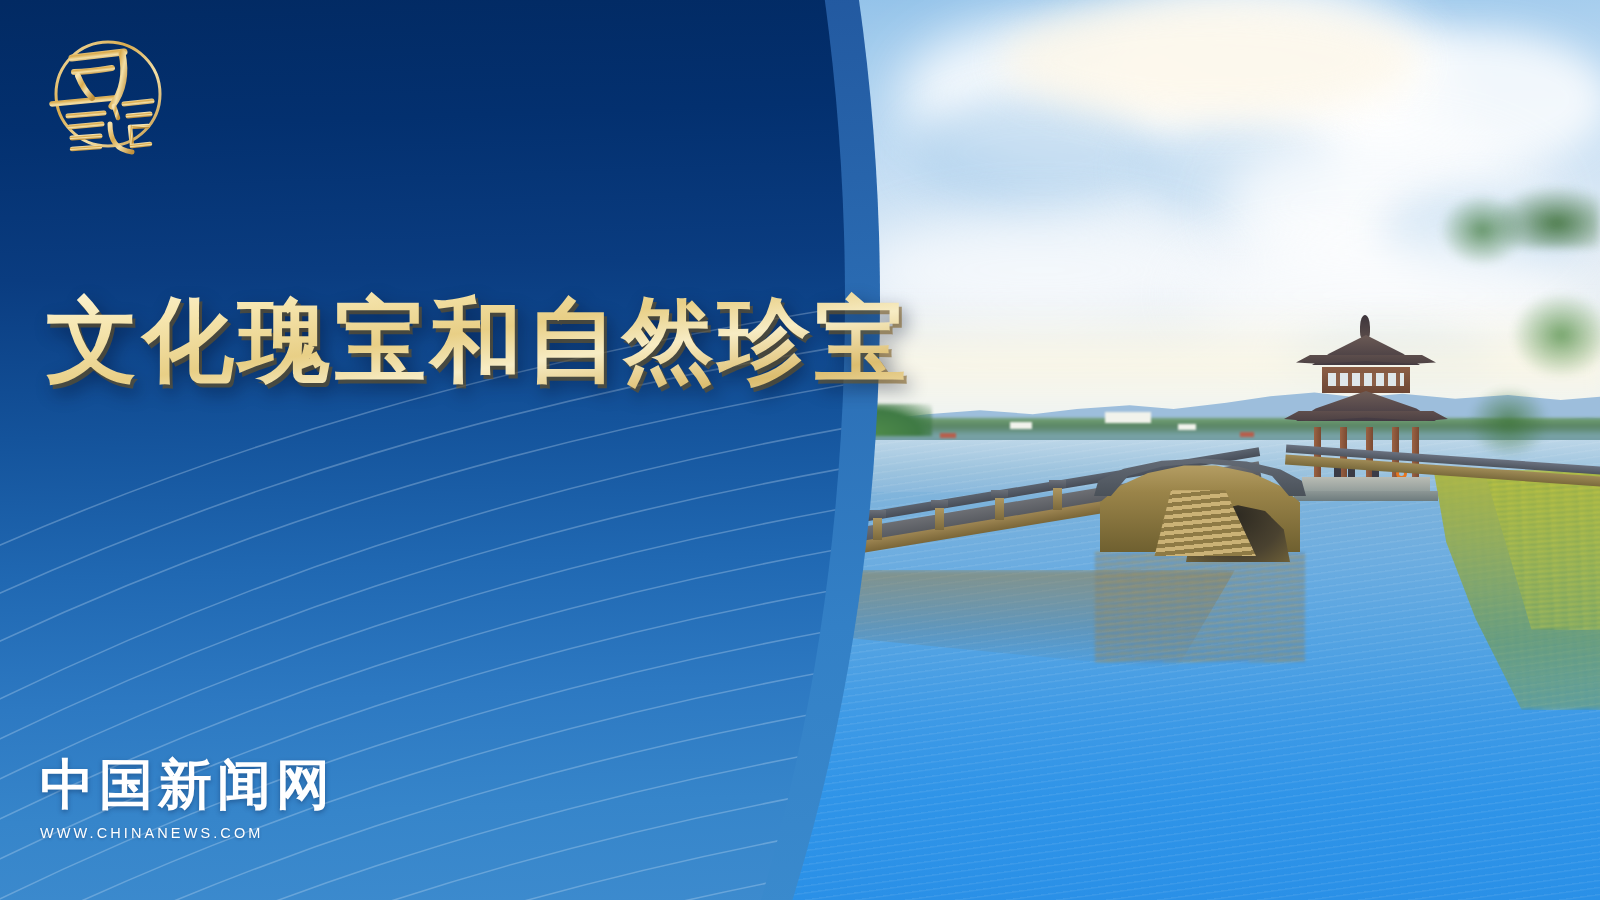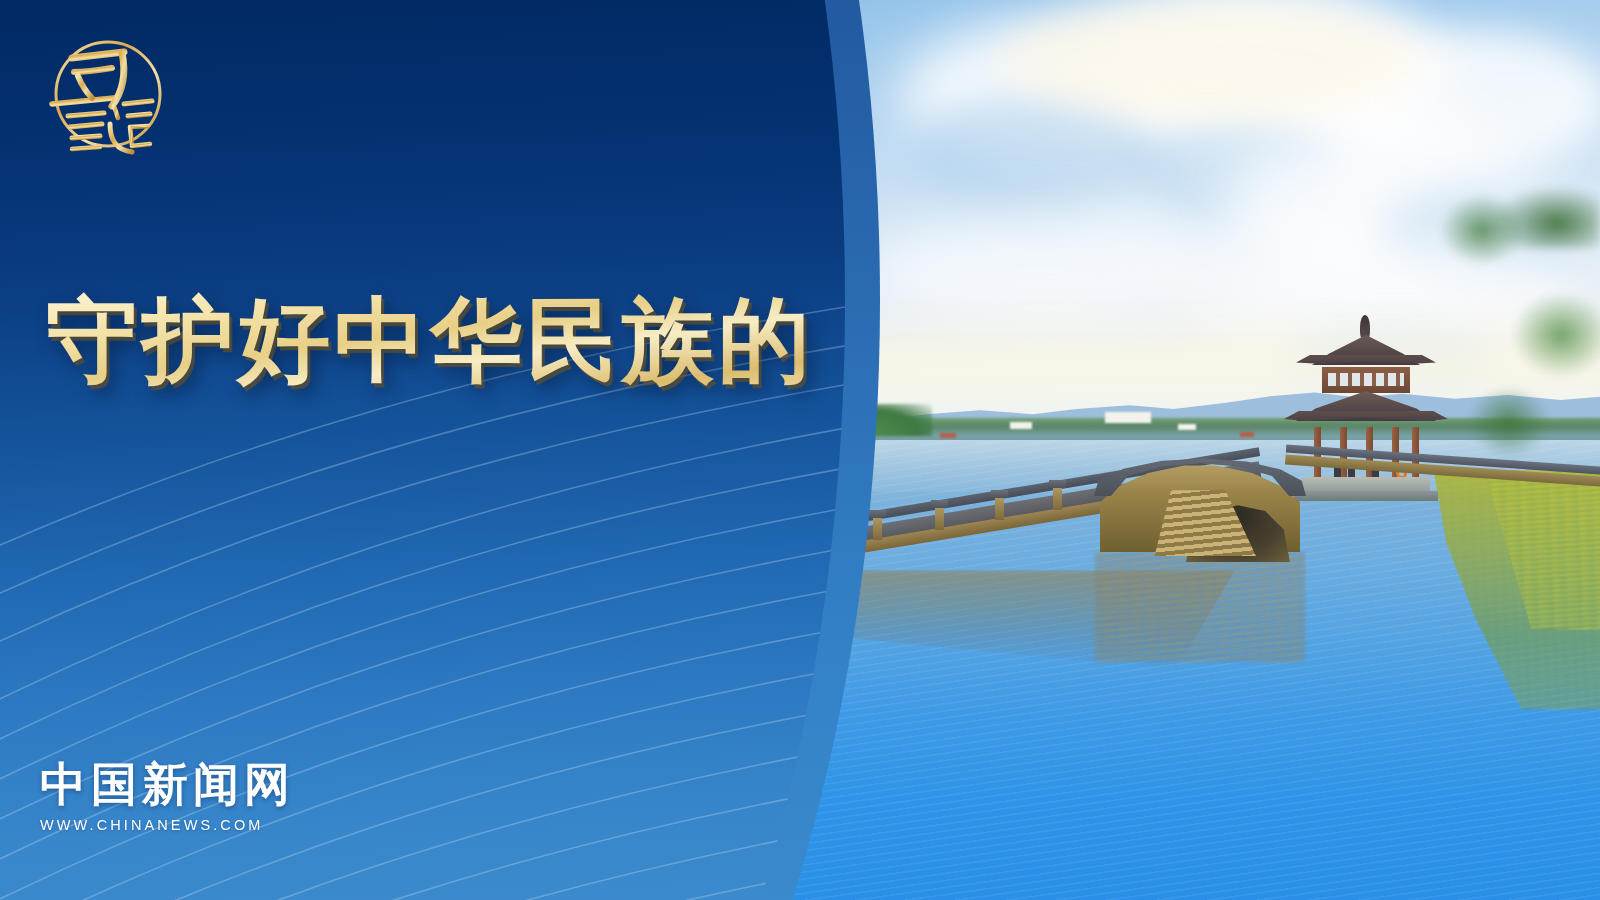--- a/index.html
+++ b/index.html
@@ -283,22 +283,22 @@
     -webkit-background-clip:text;background-clip:text;color:transparent;
     -webkit-text-fill-color:transparent;
     filter:drop-shadow(3px 4px 0 rgba(120,86,20,.55)) drop-shadow(5px 7px 9px rgba(0,10,40,.45));
     white-space:nowrap;
   }
   .tline.l2{margin-top:6px;}
 
   
   .cnlogo{position:absolute;left:40px;top:762px;z-index:8;}
   .cnlogo .cn-cn{
-    font-size:46px;letter-spacing:5px;color:#ffffff;font-weight:700;
-    font-family:Liberation Serif, serif;
+    font-size:54px;letter-spacing:5px;color:#ffffff;font-weight:700;
+    font-family:Liberation Mono, monospace;
     text-shadow:0 2px 5px rgba(0,20,60,.35);line-height:1;text-align:right;
   }
   .cnlogo .cn-url{
     margin-top:9px;font-size:14.5px;letter-spacing:3.1px;color:#ffffff;
     font-family:"Liberation Sans",sans-serif;
     text-shadow:0 1px 3px rgba(0,20,60,.3);
   }
 </style>
 </head>
 <body>
@@ -459,21 +459,21 @@
         <path d="M92,99 L110,98" stroke-width="4.5"></path>
         <path d="M92,99 L94,118" stroke-width="4.5"></path>
         <path d="M94,118 L112,116" stroke-width="4.5"></path>
         <path d="M112,86 L112,116" stroke-width="4.5"></path>
         <path d="M72,96 C72,112 78,122 94,124" stroke-width="5"></path>
       </g>
     </svg>
   </div>
 
   <div class="title">
-    <div class="tline l2">守护好中华民族的</div>
+    <div class="tline l2">文化瑰宝和自然珍宝</div>
   </div>
 
   <div class="cnlogo">
     <div class="cn-cn">中国新闻网</div>
     <div class="cn-url">WWW.CHINANEWS.COM</div>
   </div>
 
 </div>
 
 </body></html>

